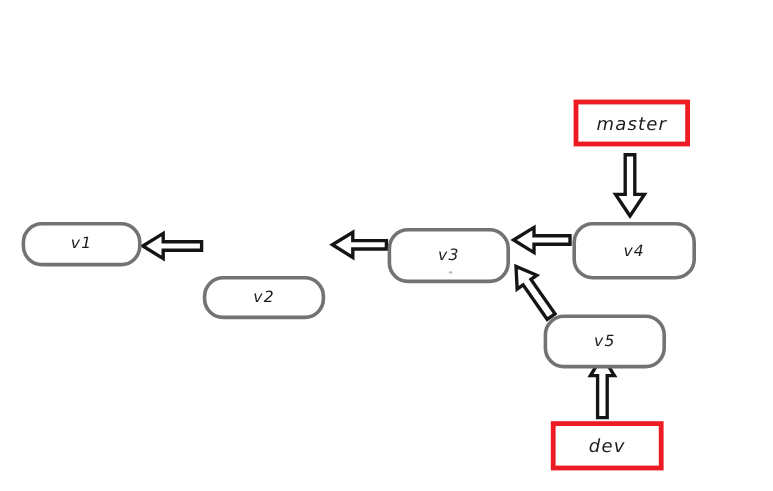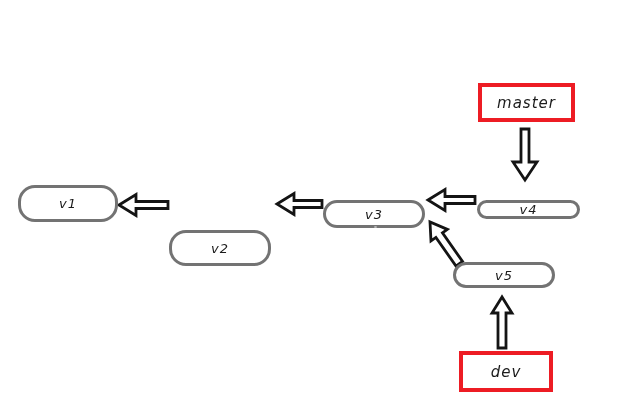--- a/index.html
+++ b/index.html
@@ -31,23 +31,23 @@
     display: flex;
     align-items: center;
     justify-content: center;
     font-style: italic;
     font-size: 13px;
     letter-spacing: 1px;
     color: #1c1c1c;
   }
   .node-v1 { left: 18px;  top: 185px; width: 100px; height: 37px; }
   .node-v2 { left: 169px; top: 186px; width: 102px; height: 36px; margin-top: 44px; }
-  .node-v3 { left: 323px; top: 200px; width: 102px; height: 28px; }
-  .node-v4 { left: 477px; top: 185px; width: 103px; height: 19px; margin-top: 15px; }
-  .node-v5 { left: 453px; top: 262px; width: 102px; height: 26px; }
+  .node-v3 { left: 323px; top: 190px; width: 102px; height: 46px; }
+  .node-v4 { left: 477px; top: 185px; width: 103px; height: 48px; }
+  .node-v5 { left: 453px; top: 262px; width: 102px; height: 45px; }
   .branch-label {
     position: absolute;
     box-sizing: border-box;
     background: #ffffff;
     border: 4px solid #ed1c24;
     display: flex;
     align-items: center;
     justify-content: center;
     font-style: italic;
     font-size: 15px;

